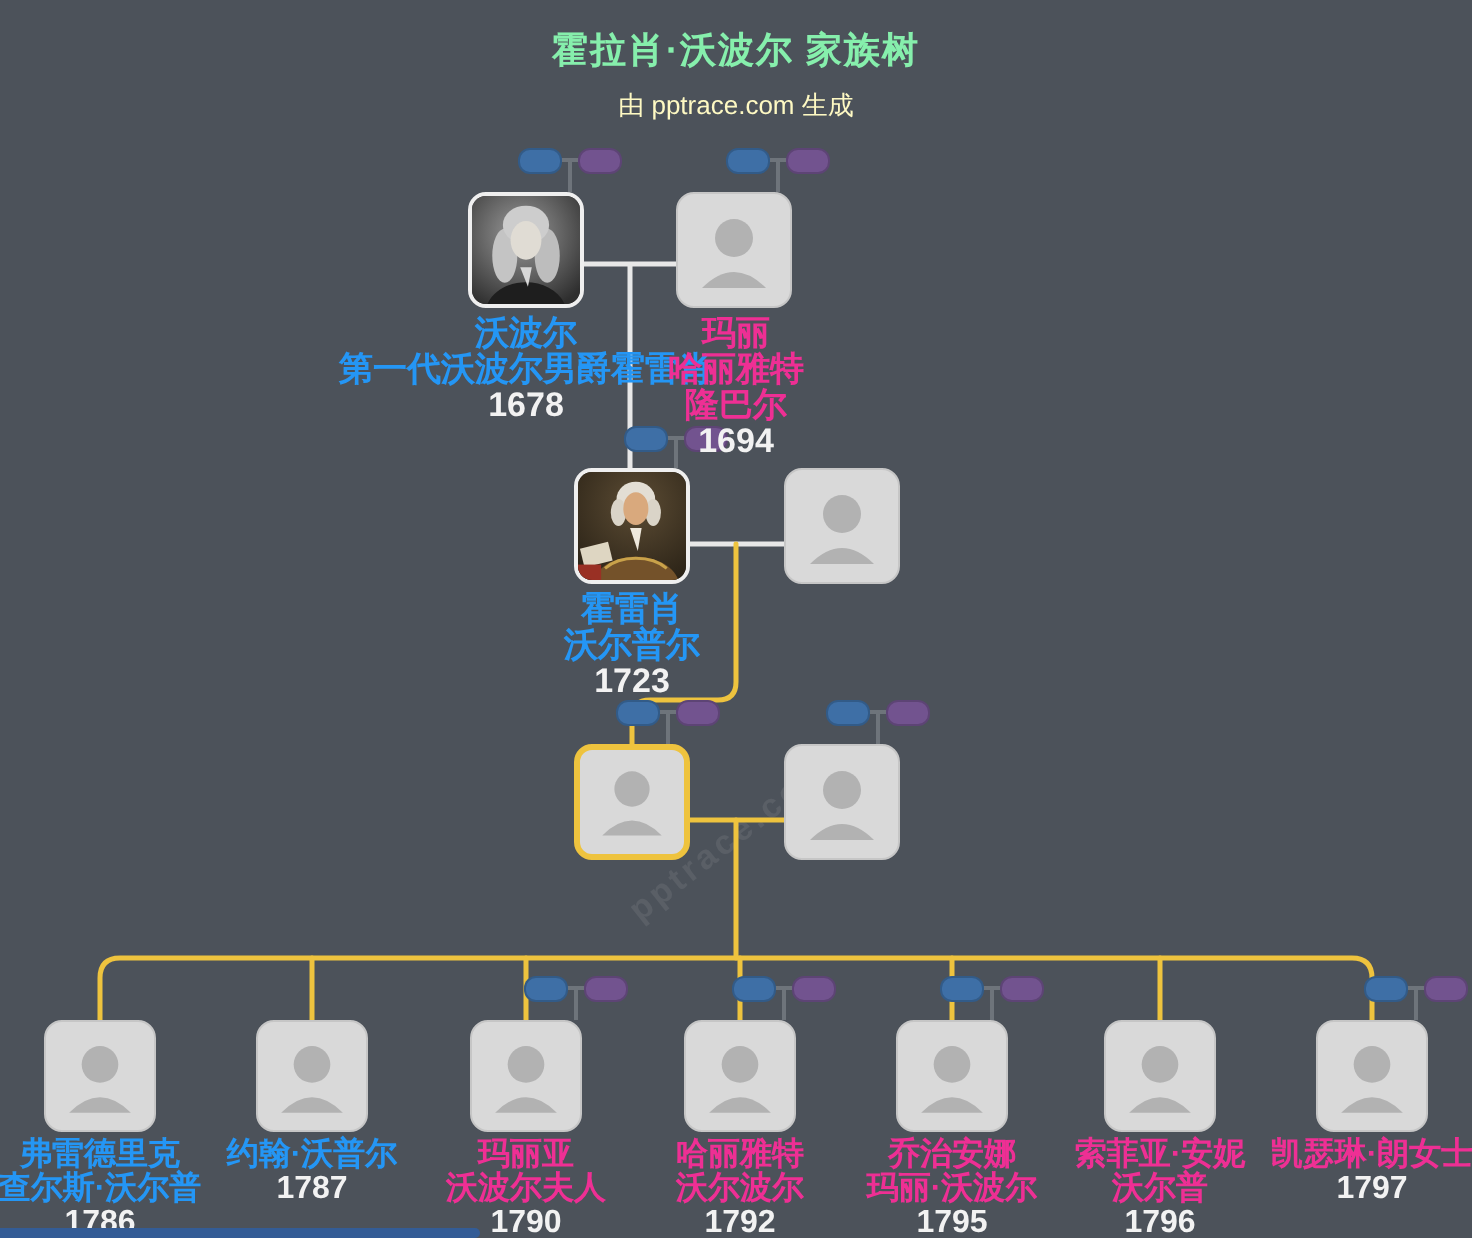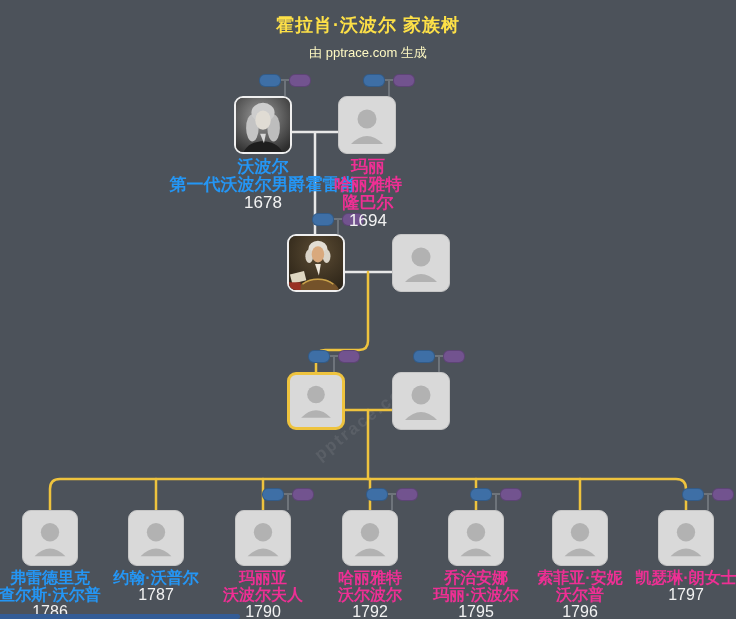--- a/index.html
+++ b/index.html
@@ -3,21 +3,21 @@
 <meta charset="utf-8">
 <style>
   html,body{margin:0;padding:0;background:#3a3f45;}
   .stage{
     position:relative;width:736px;height:619px;overflow:hidden;
     background:#4C525A;
     font-family:"Liberation Sans","DejaVu Sans",sans-serif;
   }
   .title{
     position:absolute;left:0;top:13px;width:736px;text-align:center;
-    color:#fde047;font-size:18px;font-weight:bold;letter-spacing:1px;
+    color:#86efac;font-size:18px;font-weight:bold;letter-spacing:1px;
   }
   .subtitle{
     position:absolute;left:0;top:44px;width:736px;text-align:center;
     color:#fef9c3;font-size:13px;
   }
   .watermark{
     position:absolute;left:300px;top:398px;width:160px;
     transform:rotate(-38deg);transform-origin:center;
     color:rgba(255,255,255,0.08);font-size:17px;font-weight:bold;letter-spacing:2px;
     pointer-events:none;
@@ -40,21 +40,21 @@
   .pill.father{background:#3E6FA6;}
   .pill.mother{background:#72538F;}
   .label{
     position:absolute;transform:translateX(-50%);text-align:center;
     white-space:nowrap;z-index:4;font-weight:bold;
   }
   .label.gen{font-size:17px;line-height:18px;}
   .label.kid{font-size:16px;line-height:17px;}
   .label .nm.male{color:#2496F5;}
   .label .nm.female{color:#EE2F94;}
-  .label .yr{color:#F2F2F2;font-weight:normal;}
+  .label .yr{color:#F2F2F2;font-weight:bold;}
   .scrollthumb{
     position:absolute;left:0;bottom:0;width:240px;height:5px;
     background:#335C96;border-radius:0 3px 3px 0;z-index:6;
   }
 </style>
 </head>
 <body>
 
 <div class="stage">
 
@@ -194,20 +194,25 @@
       <rect x="2" y="38" width="15" height="10" fill="#DED6C2" transform="rotate(-14 9 43)"></rect>
       <rect x="0" y="48" width="12" height="8" fill="#993024"></rect>
     </svg>
   </div>
   <div class="node" style="left:392px;top:234px">
     <svg viewBox="0 0 56 56">
       <circle cx="28" cy="22" r="9.5" fill="#B2B2B2"></circle>
       <path d="M12,47 Q28,31 44,47 Z" fill="#B2B2B2"></path>
     </svg>
   </div>
+  <div class="label gen" style="left:316px;top:296px">
+    <div class="nm male">霍雷肖</div>
+    <div class="nm male">沃尔普尔</div>
+    <div class="yr">1723</div>
+  </div>
 
   <div class="node subject" style="left:287px;top:372px">
     <svg viewBox="0 0 56 56">
       <circle cx="28" cy="21" r="9.5" fill="#B2B2B2"></circle>
       <path d="M12,46 Q28,30 44,46 Z" fill="#B2B2B2"></path>
     </svg>
   </div>
   <div class="node" style="left:392px;top:372px">
     <svg viewBox="0 0 56 56">
       <circle cx="28" cy="22" r="9.5" fill="#B2B2B2"></circle>

